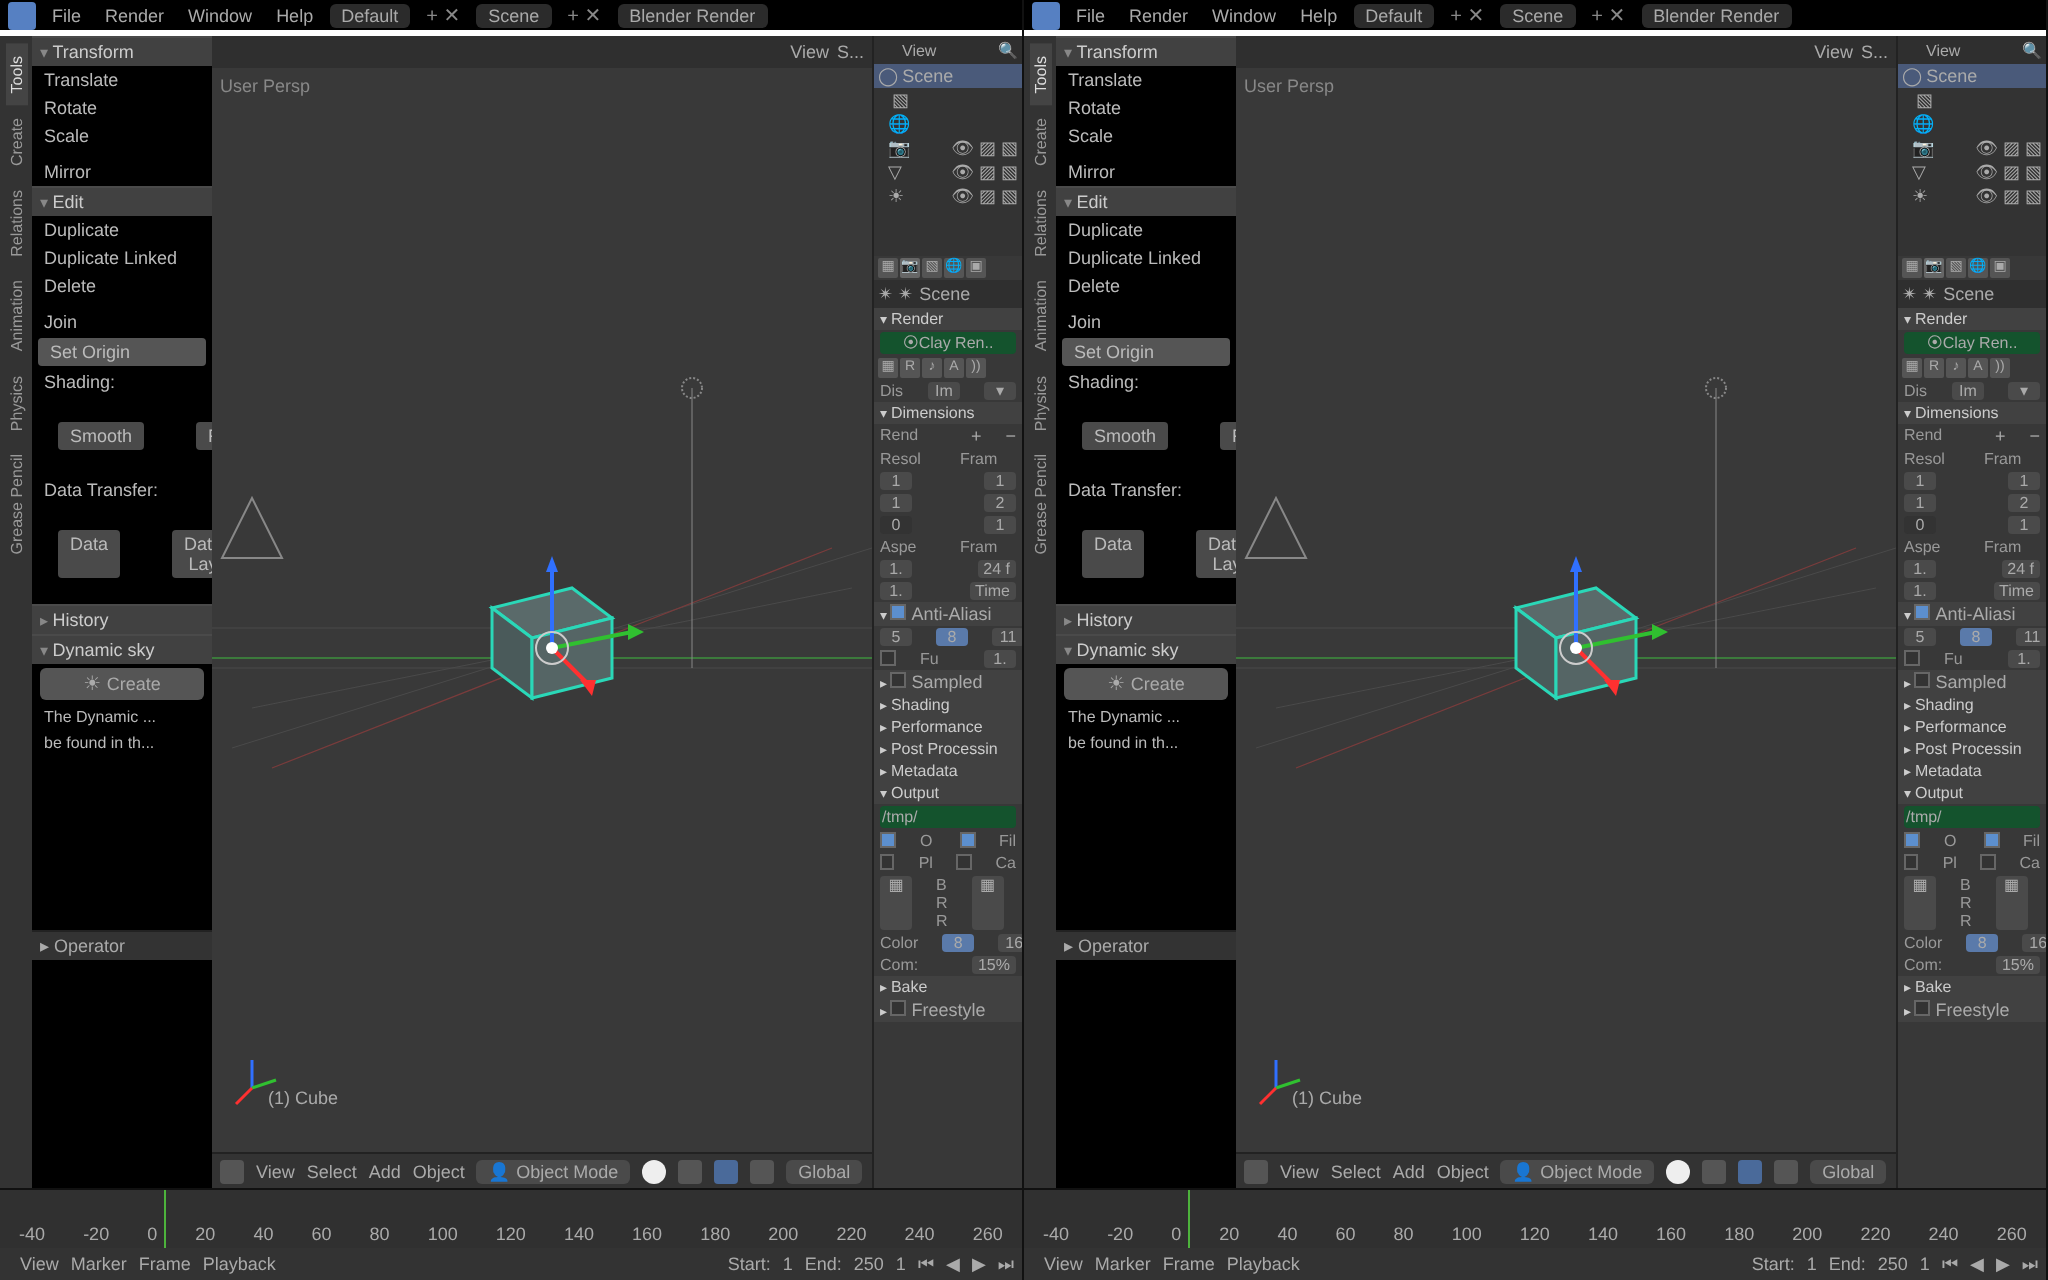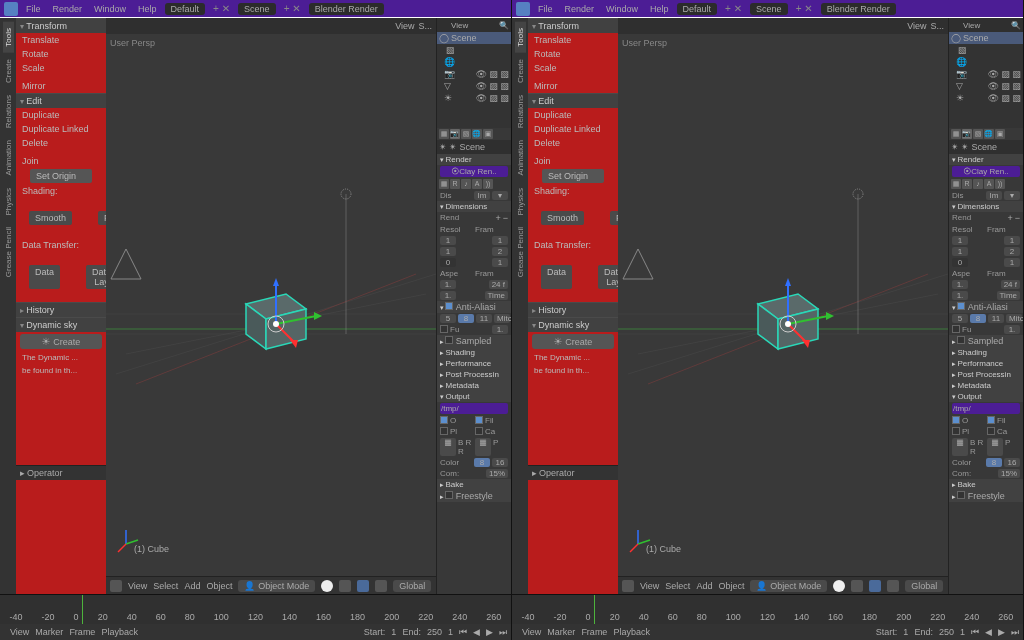--- a/index.html
+++ b/index.html
@@ -1,33 +1,33 @@
 <!DOCTYPE html>
 <html><head>
 <meta charset="utf-8">
 <style>
   * { box-sizing: border-box; margin: 0; padding: 0; font-family: sans-serif; font-size: 9px; color: #aaa; }
   body { background: #2b2b2b; width: 1024px; height: 640px; overflow: hidden; display: flex; }
   .pane { width: 512px; height: 640px; display: flex; flex-direction: column; border-right: 1px solid #111; }
-  .menubar { height: 18px; background: #4c1d95; display: flex; align-items: center; padding: 0 4px; gap: 4px; border-bottom: 1px solid #ffffff; }
+  .menubar { height: 18px; background: #000000; display: flex; align-items: center; padding: 0 4px; gap: 4px; border-bottom: 3px solid #ffffff; }
   .menubar .icon-b { width: 14px; height: 14px; background: #5680c2; border-radius: 2px; }
   .menubar span { padding: 0 4px; }
   .menubar .sel { background: #2b2b2b; padding: 1px 6px; border-radius: 3px; text-align: center; }
   .menubar .addclose { color:#888; font-size:10px;}
   .content { flex: 1; display: flex; min-height: 0; }
   .vtabs { width: 16px; background: #333; display: flex; flex-direction: column; align-items: center; padding-top: 4px; }
   .vtabs span { writing-mode: vertical-rl; transform: rotate(180deg); padding: 6px 1px; font-size: 8px; color: #999; cursor:pointer;}
   .vtabs span.active { background: #444; color:#ddd; }
-  .toolcol { width: 90px; background: #b91c1c; display:flex; flex-direction:column; }
+  .toolcol { width: 90px; background: #000000; display:flex; flex-direction:column; }
   .toolpanel { flex:none; }
   .panel-head { background: #414141; padding: 2px 4px; color:#ccc; font-size:9px; border-top:1px solid #4a4a4a; }
   .panel-head::before { content:"▾ "; font-size:8px; color:#888;}
   .panel-head.closed::before { content:"▸ ";}
   .item { padding: 2px 6px; color:#bbb; font-size:9px; }
-  .item.sel { background:#555; border-radius:2px; margin:1px 14px;}
+  .item.sel { background:#555; border-radius:2px; margin:1px 3px;}
   .row2 { display:flex; }
   .row2 .item{ flex:1; text-align:center; background:#4a4a4a; margin:13px; border-radius:2px; }
   .createbtn { background:#555; margin:2px 4px; border-radius:3px; padding:2px; text-align:center;}
   .oppane { background:#333; border-top:1px solid #222; padding:2px 4px; font-size:9px; }
   .center { flex:1; display:flex; flex-direction:column; background:#393939; position:relative;}
   .viewport-header { height:16px; background:#2f2f2f; display:flex; align-items:center; font-size:8px; padding:0 4px; gap:4px;}
   .viewport { flex:1; position:relative; background:#393939; overflow:hidden;}
   .persp { position:absolute; top:4px; left:4px; font-size:9px; color:#888;}
   .objname { position:absolute; bottom:22px; left:28px; font-size:9px; color:#aaa;}
   .viewport svg { position:absolute; top:0; left:0;}
@@ -44,24 +44,24 @@
   .outliner .hdr{ height:14px; background:#2f2f2f; display:flex; align-items:center; padding:0 2px; gap:2px;}
   .outliner .hdr span{font-size:8px;}
   .outl-item{ padding:1px 2px; display:flex; align-items:center; gap:2px;}
   .outl-item.sel{ background:#4a5a7a;}
   .props { flex:1; background:#383838; overflow:hidden; display:flex;}
   .props-body{ flex:1; overflow:hidden; font-size:8px;}
   .nav{ height:14px; background:#2f2f2f; display:flex; align-items:center; padding:0 2px; gap:3px;}
   .phead{ background:#414141; padding:1px 3px; font-size:8px; color:#ccc;}
   .phead::before{content:"▾ "; font-size:7px;}
   .phead.closed::before{content:"▸ ";}
-  .pfield{ display:flex; padding:1px 3px; gap:2px;}
+  .pfield{ display:flex; padding:1px 3px; gap:12px;}
   .pfield .lab{ flex:1; font-size:8px; color:#999;}
   .pfield .val{ background:#4a4a4a; padding:0 3px; border-radius:2px; font-size:8px; min-width:16px; text-align:center;}
-  .pbtn{ background:#4c1d95; margin:1px 3px; padding:1px; border-radius:2px; text-align:center; font-size:8px;}
+  .pbtn{ background:#14532d; margin:1px 3px; padding:1px; border-radius:2px; text-align:center; font-size:8px;}
   .badges{ display:flex; gap:1px; padding:1px 2px;}
   .badges .b{ width:10px; height:10px; background:#555; border-radius:1px; font-size:7px; text-align:center; line-height:10px;}
   .chk{ width:8px; height:8px; background:#333; border:1px solid #666; display:inline-block;}
   .chk.on{ background:#5c8fce;}
 </style>
 </head>
 <body>
 
 <div class="pane">
   <div class="menubar">

